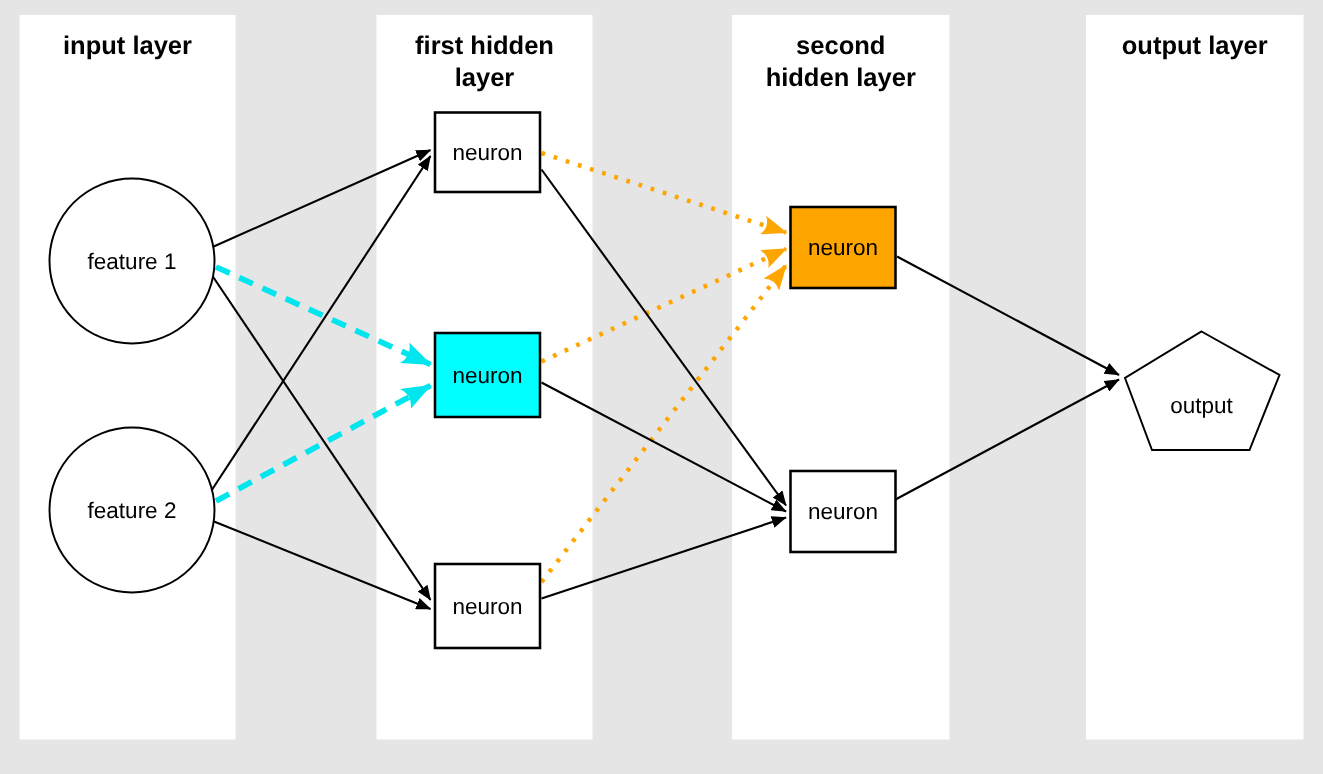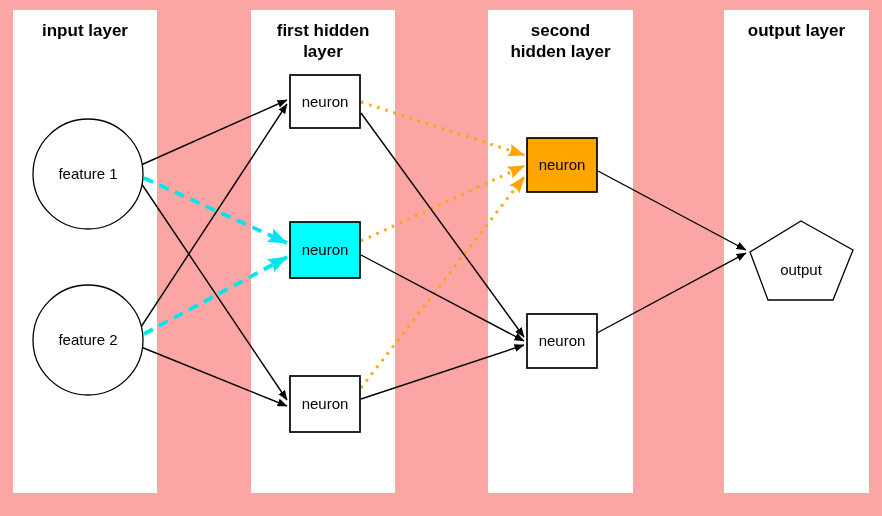--- a/index.html
+++ b/index.html
@@ -17,21 +17,21 @@
     font-family: "Liberation Sans", sans-serif;
     font-weight: normal;
     font-size: 15px;
     fill: #000;
     text-anchor: middle;
   }
 </style>
 </head>
 <body>
 
-<div id="stage" style="background: #fca5a5;">
+<div id="stage" style="background: #e5e5e5;">
   <svg id="diagram-svg" width="882" height="516" viewBox="0 0 882 516">
     <defs>
       <marker id="arrow-black" viewBox="0 0 10 8" refX="9.5" refY="4" markerWidth="10" markerHeight="8" orient="auto" markerUnits="userSpaceOnUse">
         <path d="M0,0 L10,4 L0,8 Z" fill="#000000"></path>
       </marker>
       <marker id="arrow-cyan" viewBox="0 0 20 15" refX="19" refY="7.5" markerWidth="20" markerHeight="15" orient="auto" markerUnits="userSpaceOnUse">
         <path d="M0,0 L20,7.5 L0,15 Q5.5,7.5 0,0 Z" fill="#00e5ee"></path>
       </marker>
       <marker id="arrow-orange" viewBox="0 0 17 13" refX="16" refY="6.5" markerWidth="17" markerHeight="13" orient="auto" markerUnits="userSpaceOnUse">
         <path d="M0,0 L17,6.5 L0,13 Q4.5,6.5 0,0 Z" fill="#ffa500"></path>

